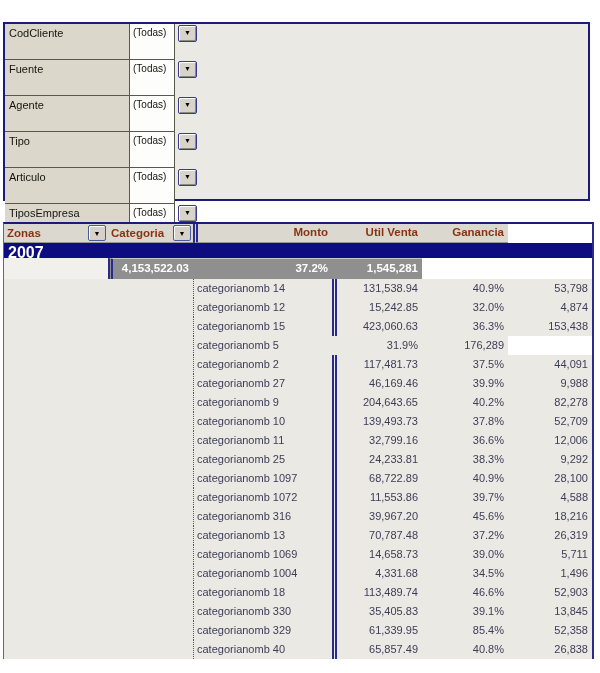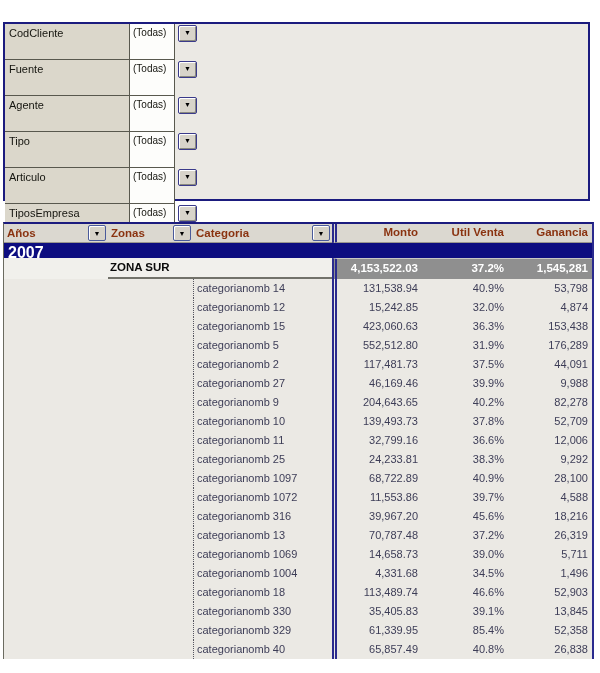--- a/index.html
+++ b/index.html
@@ -191,41 +191,36 @@
     <div class="f-value">(Todas)</div>
     <div class="f-btn"><span class="arr">▼</span></div>
   </div>
 </div>
 </div>
 
 <div class="pivot">
 
   <div class="prow hrow">
     <div class="c h-field">
-      <span>Años</span>
-      <span class="hbtn"><span class="arr">▼</span></span>
-    </div>
-    <div class="c h-field">
       <span>Zonas</span>
       <span class="hbtn"><span class="arr">▼</span></span>
     </div>
     <div class="c h-field">
       <span>Categoria</span>
       <span class="hbtn"><span class="arr">▼</span></span>
     </div>
     <div class="c num bl">Monto</div>
     <div class="c num">Util Venta</div>
     <div class="c num">Ganancia</div>
   </div>
 
   <div class="yrow">2007</div>
 
   <div class="prow zrow">
     <div class="c z1"></div>
-    <div class="c z23">ZONA SUR</div>
     <div class="c num bl zv">4,153,522.03</div>
     <div class="c num zv">37.2%</div>
     <div class="c num zv">1,545,281</div>
   </div>
 
   <div id="data-rows">
   <div class="prow drow">
     <div class="c c1"></div>
     <div class="c c2"></div>
     <div class="c c3">categorianomb 14</div>
@@ -249,21 +244,20 @@
     <div class="c c3">categorianomb 15</div>
     <div class="c num bl">423,060.63</div>
     <div class="c num">36.3%</div>
     <div class="c num">153,438</div>
   </div>
 
   <div class="prow drow">
     <div class="c c1"></div>
     <div class="c c2"></div>
     <div class="c c3">categorianomb 5</div>
-    <div class="c num bl">552,512.80</div>
     <div class="c num">31.9%</div>
     <div class="c num">176,289</div>
   </div>
 
   <div class="prow drow">
     <div class="c c1"></div>
     <div class="c c2"></div>
     <div class="c c3">categorianomb 2</div>
     <div class="c num bl">117,481.73</div>
     <div class="c num">37.5%</div>

